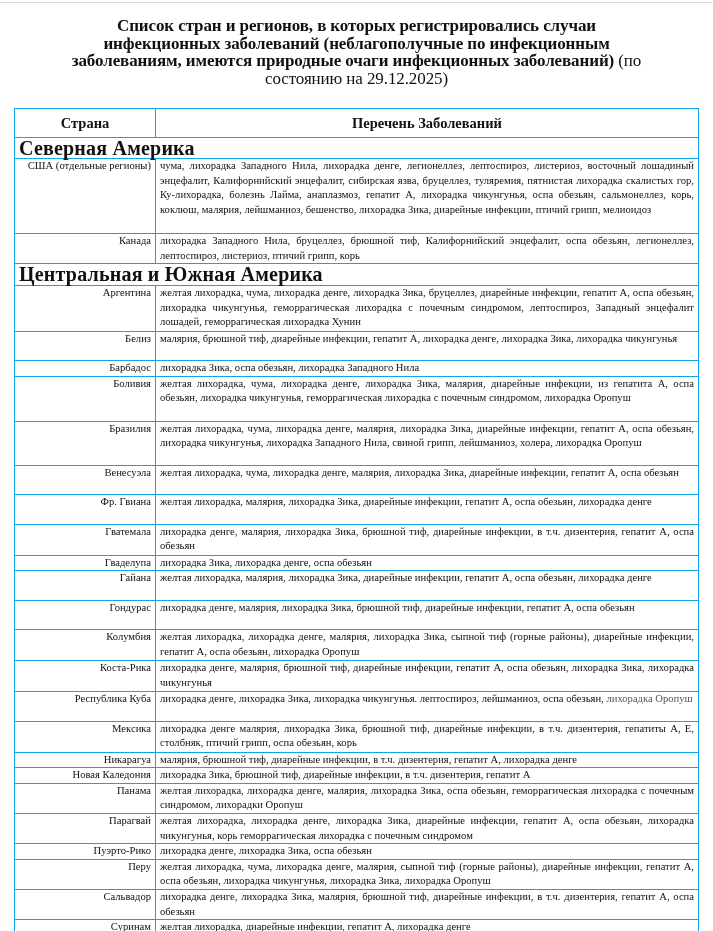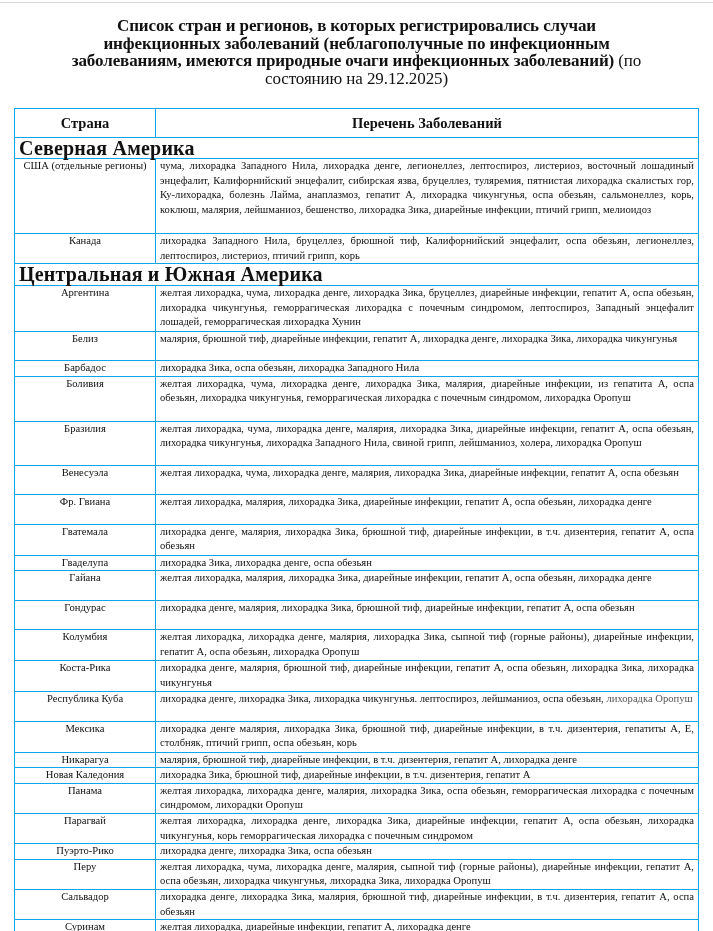--- a/index.html
+++ b/index.html
@@ -22,21 +22,21 @@
   table.list td, table.list th {
     border: 1px solid #0ea5e9; padding: 0 4px 0 4px; vertical-align: top;
   }
   table.list col.c1 { width: 141px; }
   table.list col.c2 { width: 543px; }
   th { font-weight: bold; font-size: 14.5px; height: 28px; vertical-align: middle !important; text-align: center; }
   td.region {
     font-weight: bold; font-size: 20px; line-height: 20px; padding: 1px 4px 0 4px;
     letter-spacing: 0.2px;
   }
-  td.country { text-align: center; }
+  td.country { text-align: right; }
   td.diseases { text-align: justify; text-align-last: left; }
   .gray { color: #555; }
 </style>
 </head>
 <body>
 
 <div class="topline"></div>
 
 <div class="title">
   <span>Список стран и регионов, в которых регистрировались случаи инфекционных заболеваний (неблагополучные по инфекционным заболеваниям, имеются природные очаги инфекционных заболеваний)</span>

